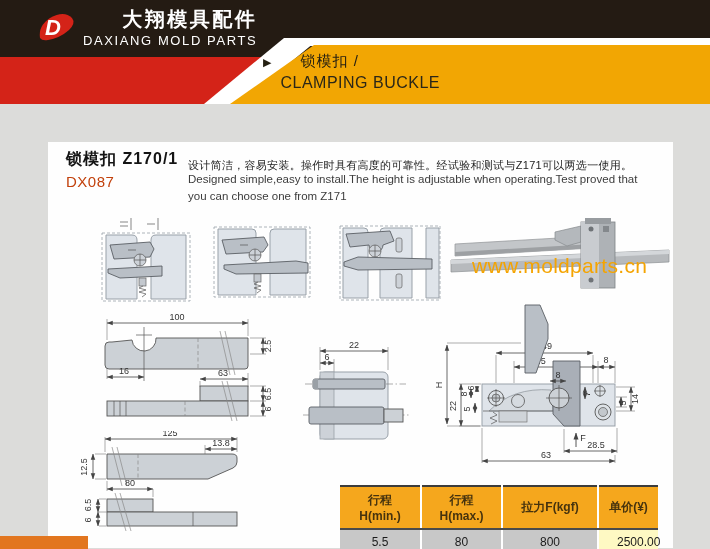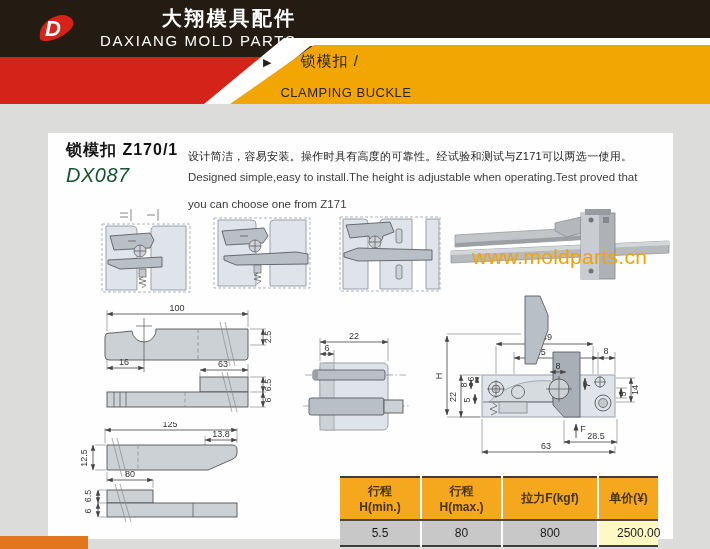--- a/index.html
+++ b/index.html
@@ -8,33 +8,33 @@
     width:710px; height:549px; position:relative; overflow:hidden;
     background:#dcdcda;
     font-family:"Liberation Sans", sans-serif;
   }
   
   .header { position:absolute; left:0; top:0; width:710px; height:104px; }
   .header svg { display:block; }
   .logo { position:absolute; left:36px; top:8px; display:flex; align-items:center; gap:7px; }
   .logo-mark { width:40px; height:40px; }
   .logo-text .cn { color:#fff; font-size:20px; font-weight:bold; letter-spacing:2.5px; line-height:1.05;text-align:right; }
-  .logo-text .en { color:#fff; font-size:15px; letter-spacing:1.6px; margin-top:3px;margin-left:17px; }
+  .logo-text .en { color:#fff; font-size:13px; letter-spacing:1.6px; margin-top:3px; }
   .category { position:absolute; left:263px; top:52px; display:flex; gap:9px; color:#241f12; }
   .category .arrow { font-size:11px; margin-top:4px; }
   .category .cn { font-size:15px; letter-spacing:1px;margin-left:20px; }
-  .category .en { font-size:13px; letter-spacing:0.5px; margin-top:14px; color:#2b2718; }
-  
-  .card { position:absolute; left:48px; top:133px; width:625px; height:406px; background:#fefefe; }
+  .category .en { font-size:16px; letter-spacing:0.5px; margin-top:3px; color:#2b2718; }
+  
+  .card { position:absolute; left:48px; top:142px; width:625px; height:406px; background:#fefefe; }
   .title { position:absolute; left:18px; top:7px; font-size:16px; font-weight:bold; color:#141414; letter-spacing:1px; }
-  .code  { position:absolute; left:18px; top:31px; font-size:20px; color:#14532d; letter-spacing:0.5px;font-style:italic; }
+  .code  { position:absolute; left:18px; top:31px; font-size:15px; color:#c2410c; letter-spacing:0.5px; }
   .desc  { position:absolute; left:140px; top:16px; width:482px; }
   .desc .cn { font-size:11px; font-weight:normal; color:#222; letter-spacing:0.3px; }
-  .desc .en { font-size:11.5px; color:#3c3c3c; margin-top:7px; }
-  .desc .en2 { font-size:11.5px; color:#3c3c3c; margin-top:15px; }
+  .desc .en { font-size:11.5px; color:#3c3c3c; }
+  .desc .en2 { font-size:11.5px; color:#3c3c3c; margin-top:5px; }
   .watermark { position:absolute; left:424px; top:112px; font-size:21px; font-weight:normal; color:#f4a402; letter-spacing:0.3px; }
   .draw { position:absolute; }
   
   svg text { font-family:"Liberation Sans", sans-serif; }
   .dimt  { font-size:9px; fill:#333; }
   .dim   { stroke:#444; stroke-width:0.8; marker-start:url(#arr); marker-end:url(#arr); }
   .dimF  { stroke:#444; stroke-width:0.9; marker-end:url(#arr); }
   .ext   { stroke:#777; stroke-width:0.6; }
   .thin  { stroke:#555; stroke-width:0.7; fill:none; }
   .part  { fill:#ccd1d6; stroke:#555; stroke-width:0.9; }

